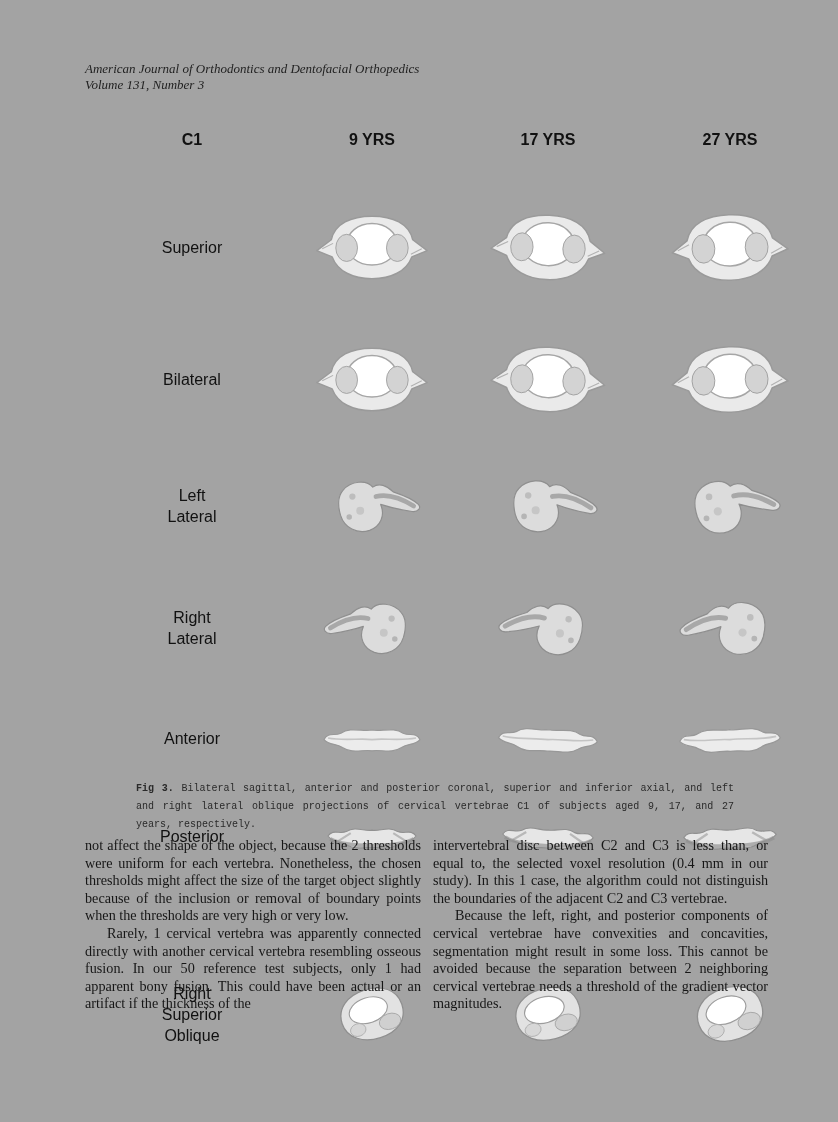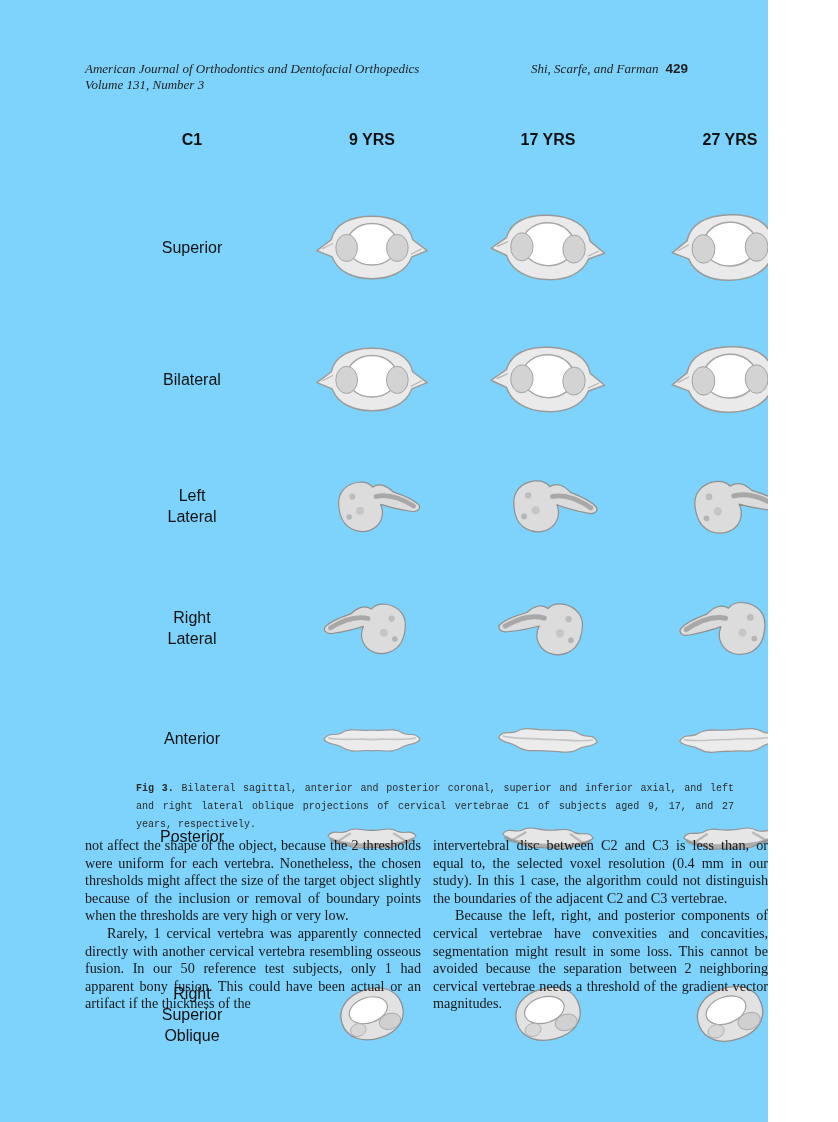--- a/index.html
+++ b/index.html
@@ -1,18 +1,18 @@
 <!DOCTYPE html>
 <html><head>
 <meta charset="utf-8">
 <style>
   * { margin:0; padding:0; box-sizing:border-box; }
   html,body { background:#ffffff; }
   .page {
-    position:relative; width:768px; height:1122px; background:#7dd3fc;
+    position:relative; width:838px; height:1122px; background:#a3a3a3;
     font-family:"Liberation Serif", serif; color:#1c1c1c; overflow:hidden;
   }
 
   
   .run-head-left {
     position:absolute; left:85px; top:61px; width:420px;
     font-style:italic; font-size:13px; line-height:16px; color:#222;
   }
   .run-head-right {
     position:absolute; right:80px; top:61px; width:300px; text-align:right;
@@ -119,23 +119,20 @@
     </symbol>
   </defs>
 </svg>
 
 <div class="page">
 
   <div class="run-head-left">
     <div>American Journal of Orthodontics and Dentofacial Orthopedics</div>
     <div>Volume 131, Number 3</div>
   </div>
-  <div class="run-head-right">
-    <span class="authors">Shi, Scarfe, and Farman</span><span class="pagenum">429</span>
-  </div>
 
   <div class="fig-grid">
     <div class="fig-corner r-head">C1</div>
     <div class="fig-colhead r-head">9 YRS</div>
     <div class="fig-colhead r-head">17 YRS</div>
     <div class="fig-colhead r-head">27 YRS</div>
 
     <div class="fig-rowlabel r-sup">Superior</div>
     <div class="cell c1 r-sup">
         <svg class="vert" viewBox="0 0 130 84">

